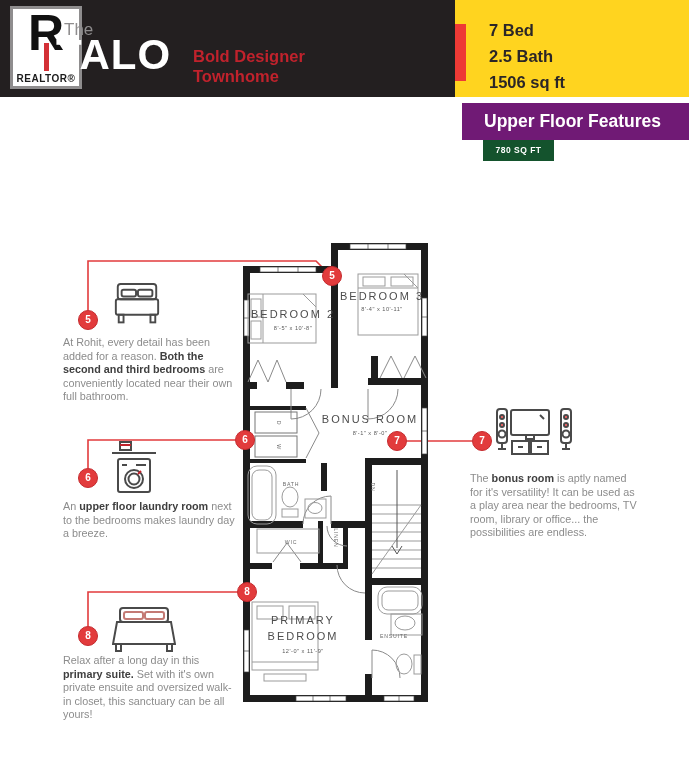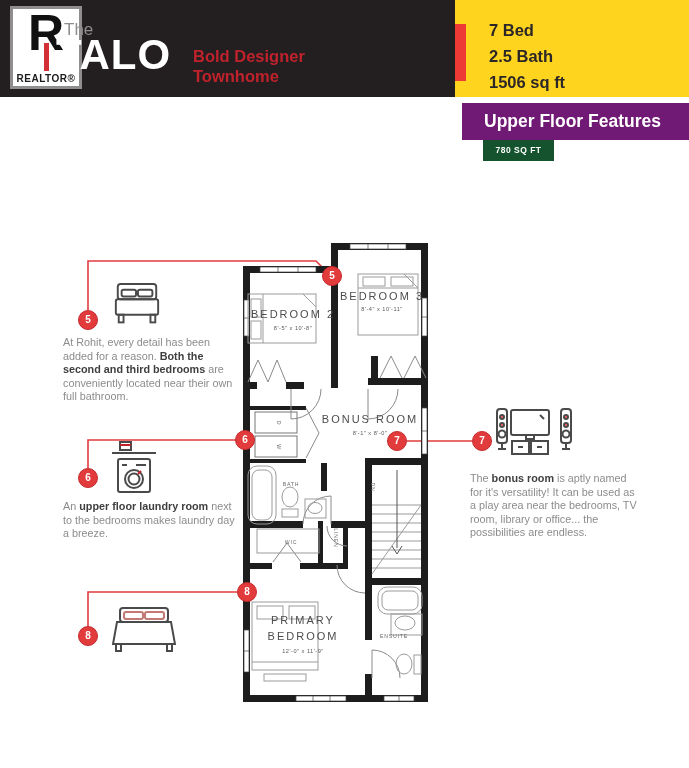--- a/index.html
+++ b/index.html
@@ -296,14 +296,17 @@
 
   <div class="note-text" style="left:63px;top:336px;">
     <span>At Rohit, every detail has been added for a reason. </span><b>Both the second and third bedrooms</b><span> are conveniently located near their own full bathroom.</span>
   </div>
   <div class="note-text" style="left:63px;top:500px;">
     <span>An </span><b>upper floor laundry room</b><span> next to the bedrooms makes laundry day a breeze.</span>
   </div>
   <div class="note-text" style="left:470px;top:460px;width:170px;margin-top:12px;">
     <span>The </span><b>bonus room</b><span> is aptly named for it's versatility! It can be used as a play area near the bedrooms, TV room, library or office... the possibilities are endless.</span>
   </div>
+  <div class="note-text" style="left:63px;top:654px;">
+    <span>Relax after a long day in this </span><b>primary suite.</b><span> Set with it's own private ensuite and oversized walk-in closet, this sanctuary can be all yours!</span>
+  </div>
 
 </div>
 
 </body></html>

